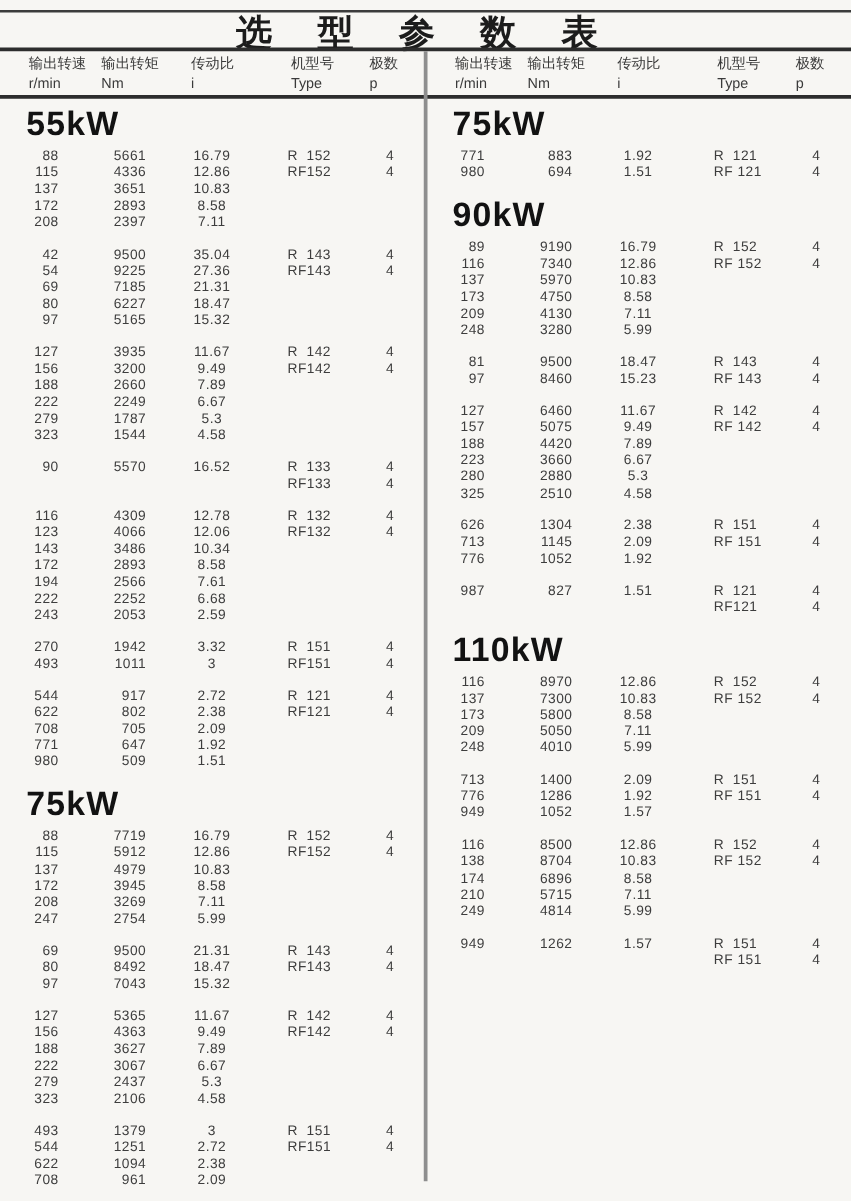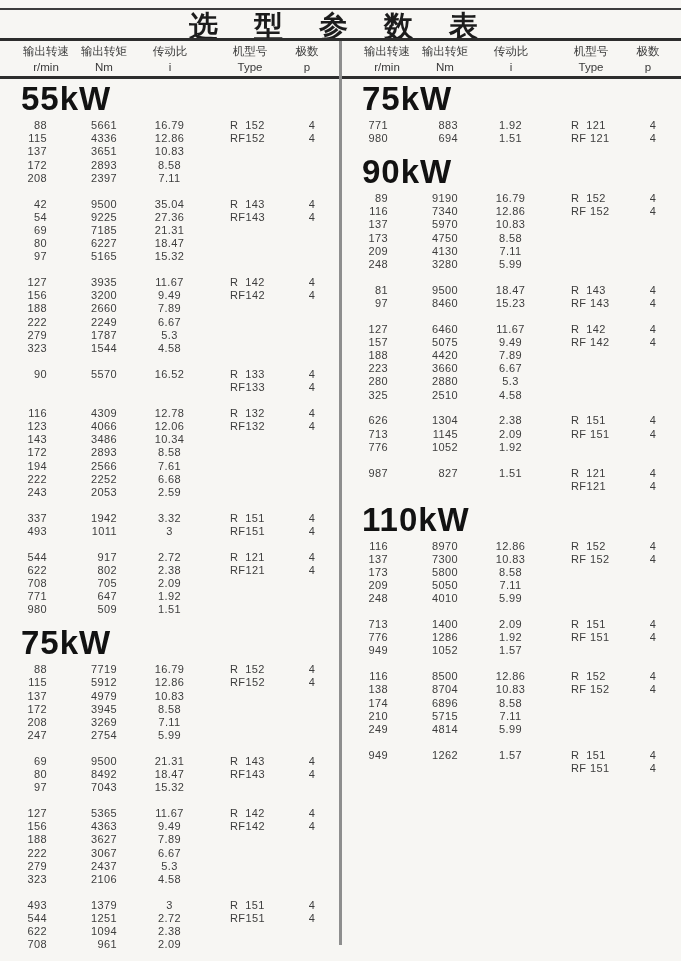--- a/index.html
+++ b/index.html
@@ -19,29 +19,29 @@
     letter-spacing:14px;color:#1c1c1c;white-space:nowrap;
   }
   .title-rule{position:absolute;top:38px;left:0;width:681px;height:3px;background:#2d2d2d;}
   .header-rule{position:absolute;top:76px;left:0;width:681px;height:3px;background:#2d2d2d;}
   .v-divider{position:absolute;top:41px;left:339px;width:3px;height:904px;background:#8e8e8e;}
 
   
   .half-header{position:absolute;top:42px;width:341px;height:33px;font-size:11.5px;color:#3a3a3a;}
   .half-header.left{left:0;}
   .half-header.right{left:341px;}
-  .hcell{position:absolute;top:1px;transform:translateX(-50%);text-align:center;line-height:16px;white-space:nowrap;}
+  .hcell{position:absolute;top:1px;transform:translateX(-50%);text-align:left;line-height:16px;white-space:nowrap;}
 
   
   .col{position:absolute;top:82px;width:340px;height:879px;overflow:hidden;}
   .col.left{left:0;}
   .col.right{left:341px;}
 
   .kw-heading{
-    font-weight:bold;font-size:33px;line-height:28px;
+    font-weight:bold;font-size:27px;line-height:28px;
     color:#121212;margin:12px 0 6px 21px;letter-spacing:1px;
   }
   .kw-heading:first-child{margin-top:3px;}
 
   .group{margin-bottom:12.6px;}
   .row{
     display:grid;grid-template-columns:47px 70px 105px 68px 44px;
     height:13.2px;line-height:13.2px;font-size:11px;
     letter-spacing:0.4px;color:#3d3d3d;
   }
@@ -289,21 +289,21 @@
         <div class="row">
           <span class="c1">243</span>
           <span class="c2">2053</span>
           <span class="c3">2.59</span>
           <span class="c4"></span>
           <span class="c5"></span>
         </div>
       </div>
       <div class="group">
         <div class="row">
-          <span class="c1">337</span>
+          <span class="c1">270</span>
           <span class="c2">1942</span>
           <span class="c3">3.32</span>
           <span class="c4">R  151</span>
           <span class="c5">4</span>
         </div>
         <div class="row">
           <span class="c1">493</span>
           <span class="c2">1011</span>
           <span class="c3">3</span>
           <span class="c4">RF151</span>

